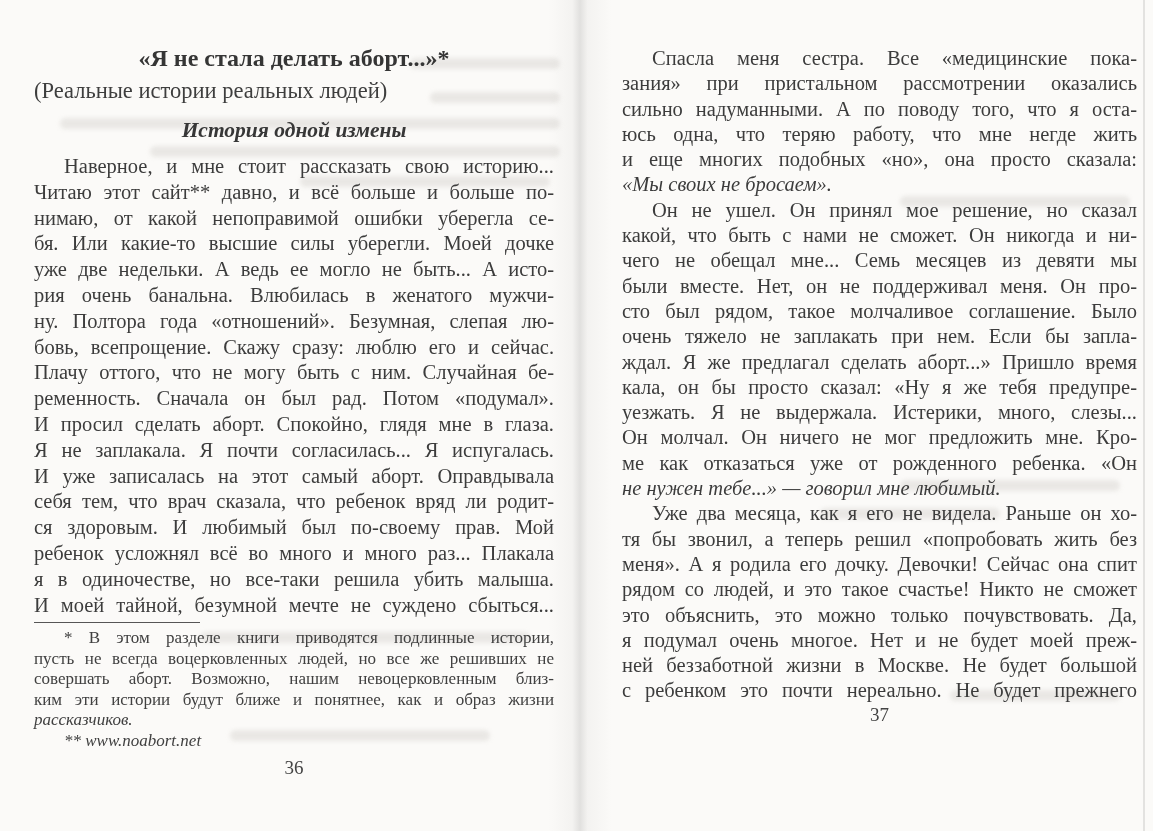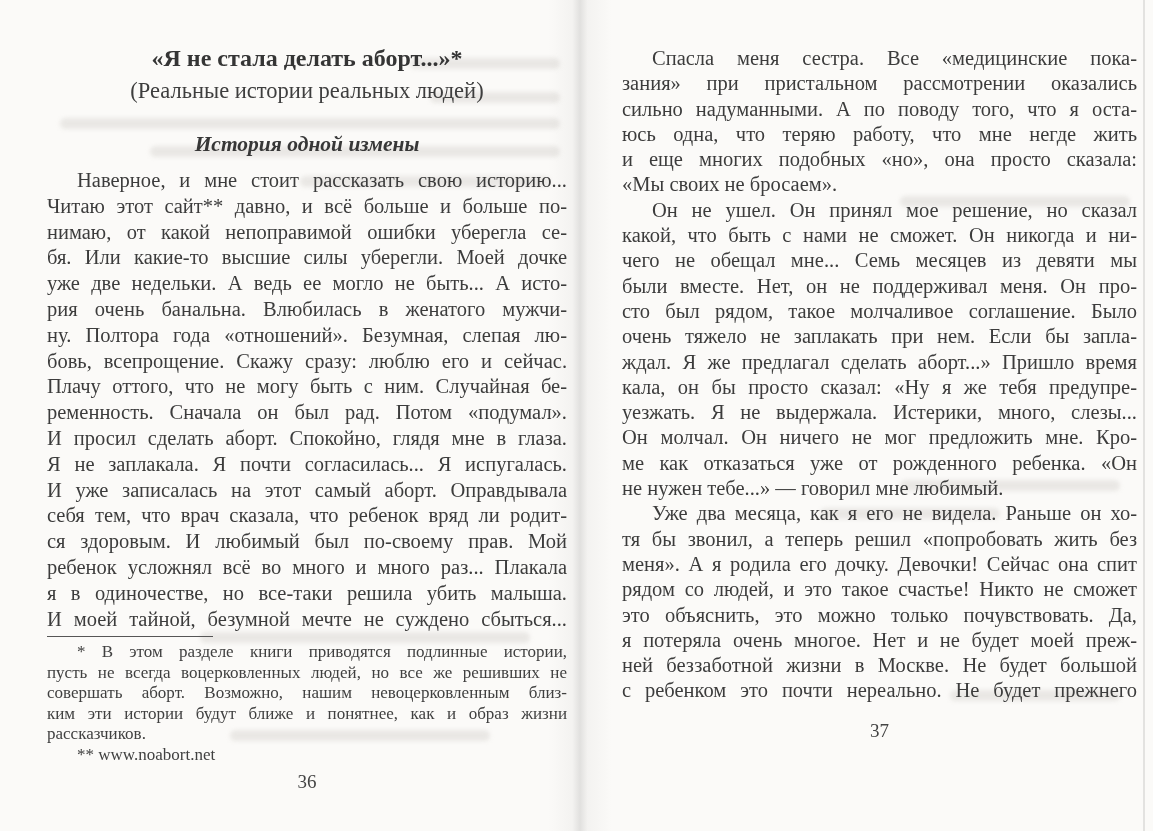--- a/index.html
+++ b/index.html
@@ -4,57 +4,57 @@
 <style>
   html,body { margin:0; padding:0; background:#ffffff; }
   .scan {
     position:relative; width:1153px; height:831px;
     background:#fbfaf8; overflow:hidden;
     font-family:"Liberation Serif", serif;
     color:#3c3c3c;
   }
   
   .page { position:absolute; }
-  .page-left  { left:47px;  top:42px; width:520px; }
+  .page-left  { left:34px;  top:42px; width:520px; }
   .page-right { left:622px; top:46px; width:515px; }
 
   .title {
     font-size:24px; font-weight:bold; text-align:center;
     margin:0 0 2px 0; line-height:32px; color:#353535;
   }
   .subtitle {
-    font-size:22.5px; text-align:center; line-height:30px;
-    margin-bottom:24px; color:#3e3e3e;
+    font-size:22.5px; line-height:30px;
+    margin-bottom:10px; color:#3e3e3e;
   }
   .heading {
     font-size:21.5px; font-weight:bold; font-style:italic;
     text-align:center; line-height:28px; margin-bottom:10px; color:#373737;
   }
 
   .body  { font-size:20.5px; line-height:25.8px; }
   .page-right .body { line-height:25.3px; }
 
   .para { margin:0; }
   .tline { text-align:justify; text-align-last:justify; -moz-text-align-last:justify; }
-  .tline.pend { text-align-last:left; -moz-text-align-last:left; }
+  .tline.pend { text-align-last:left;font-style:italic; -moz-text-align-last:left; }
   .tline.ind  { text-indent:30px; }
 
   .footnotes {
     margin-top:4px; padding-top:6px; position:relative;
     font-size:17px; line-height:20.5px; color:#404040;
   }
   .footnotes::before {
     content:""; position:absolute; top:0; left:0; width:166px;
     border-top:1.5px solid #565656;
   }
 
   .pagenum {
     text-align:center; font-size:19px; margin-top:6px; color:#444444;
   }
-  .page-right .pagenum { margin-top:16px; }
+  .page-right .pagenum { margin-top:0; }
 
   
   .gutter {
     position:absolute; left:548px; top:0; width:64px; height:831px;
     background:linear-gradient(to right,
       rgba(0,0,0,0) 0%, rgba(60,60,60,0.04) 38%,
       rgba(90,90,90,0.16) 50%, rgba(60,60,60,0.04) 62%, rgba(0,0,0,0) 100%);
     pointer-events:none;
   }
   .edge-line {
@@ -148,21 +148,21 @@
           <div class="tline">Он молчал. Он ничего не мог предложить мне. Кро-</div>
           <div class="tline">ме как отказаться уже от рожденного ребенка. «Он</div>
           <div class="tline pend">не нужен тебе...» — говорил мне любимый.</div>
         </div>
         <div class="para">
           <div class="tline ind">Уже два месяца, как я его не видела. Раньше он хо-</div>
           <div class="tline">тя бы звонил, а теперь решил «попробовать жить без</div>
           <div class="tline">меня». А я родила его дочку. Девочки! Сейчас она спит</div>
           <div class="tline">рядом со людей, и это такое счастье! Никто не сможет</div>
           <div class="tline">это объяснить, это можно только почувствовать. Да,</div>
-          <div class="tline">я потеряла очень многое. Нет и не будет моей преж-</div>
+          <div class="tline">я подумал очень многое. Нет и не будет моей преж-</div>
           <div class="tline">ней беззаботной жизни в Москве. Не будет большой</div>
           <div class="tline">с ребенком это почти нереально. Не будет прежнего</div>
         </div>
       </div>
     <div class="pagenum">37</div>
   </div>
 
   <div class="gutter"></div>
   <div class="edge-line"></div>
 

